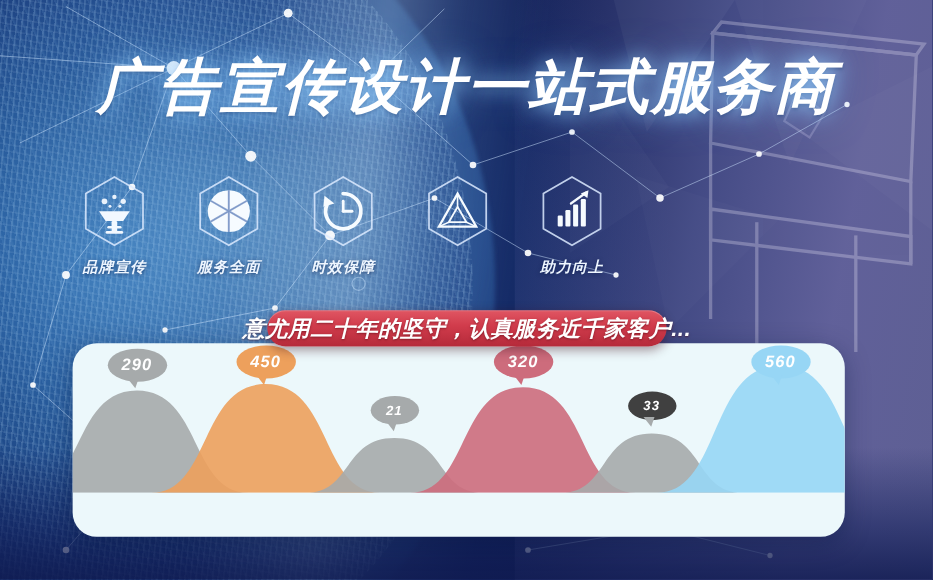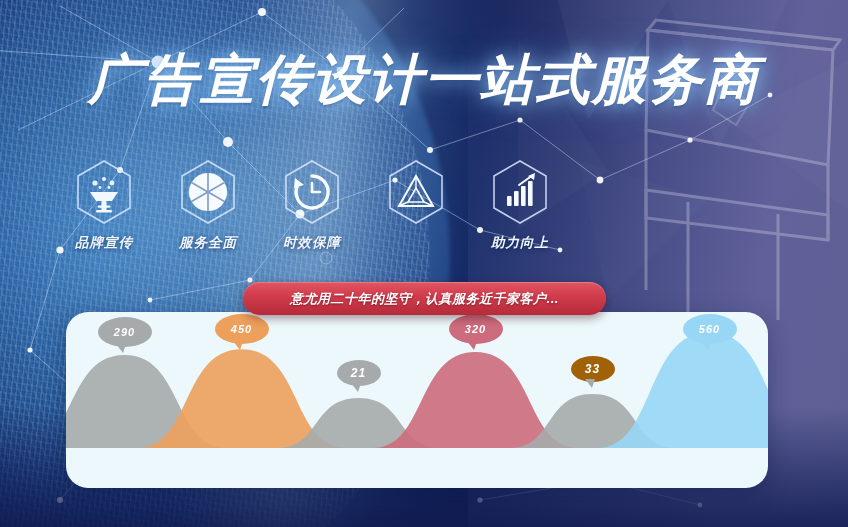--- a/index.html
+++ b/index.html
@@ -113,21 +113,21 @@
     left: 243px; top: 282px;
     width: 363px; height: 33px;
     border-radius: 18px;
     background: linear-gradient(180deg, #e05663 0%, #d13c4c 42%, #b52a3a 100%);
     box-shadow: 0 3px 10px rgba(60,10,25,.45), inset 0 1px 0 rgba(255,255,255,.22);
     display: flex; align-items: center; justify-content: center;
     z-index: 6;
   }
   .banner-text {
     color: #ffffff;
-    font-size: 13px;
+    font-size: 20px;
     font-weight: bold;
     letter-spacing: .5px;
     white-space: nowrap;
     text-shadow: 0 1px 2px rgba(80,10,20,.55);
   }
 
   
   .panel {
     position: absolute;
     left: 66px; top: 312px;
@@ -149,21 +149,21 @@
   .bubble {
     position: absolute;
     transform: translateX(-50%);
     width: 54px; height: 30px;
   }
   .bubble .body {
     width: 54px; height: 30px;
     border-radius: 50% / 50%;
     display: flex; align-items: center; justify-content: center;
     color: #ffffff;
-    font-size: 11px;
+    font-size: 15px;
     font-weight: bold;
     letter-spacing: 1px;
   }
   .bubble .tail {
     position: absolute;
     left: 18px; bottom: -6px;
     width: 0; height: 0;
     border-left: 7px solid transparent;
     border-right: 3px solid transparent;
     border-top: 9px solid currentColor;
@@ -411,21 +411,21 @@
           </div>
           <div class="bubble small" style="left: 292.5px; top: 48.1208px;">
             <div class="body" style="background: rgb(166, 170, 171);">21</div>
             <div class="tail" style="color: rgb(166, 170, 171);"></div>
           </div>
           <div class="bubble" style="left: 409.5px; top: 2.01383px;">
             <div class="body" style="background: rgb(205, 108, 124);">320</div>
             <div class="tail" style="color: rgb(205, 108, 124);"></div>
           </div>
           <div class="bubble small" style="left: 526.5px; top: 44.0943px;">
-            <div class="body" style="background: #a16207;">33</div>
+            <div class="body" style="background: #404040;">33</div>
             <div class="tail" style="color: rgb(166, 170, 171);"></div>
           </div>
           <div class="bubble" style="left: 643.5px; top: 2px;">
             <div class="body" style="background: rgb(151, 214, 245);">560</div>
             <div class="tail" style="color: rgb(151, 214, 245);"></div>
           </div>
         </div>
     </div>
   </div>
 

